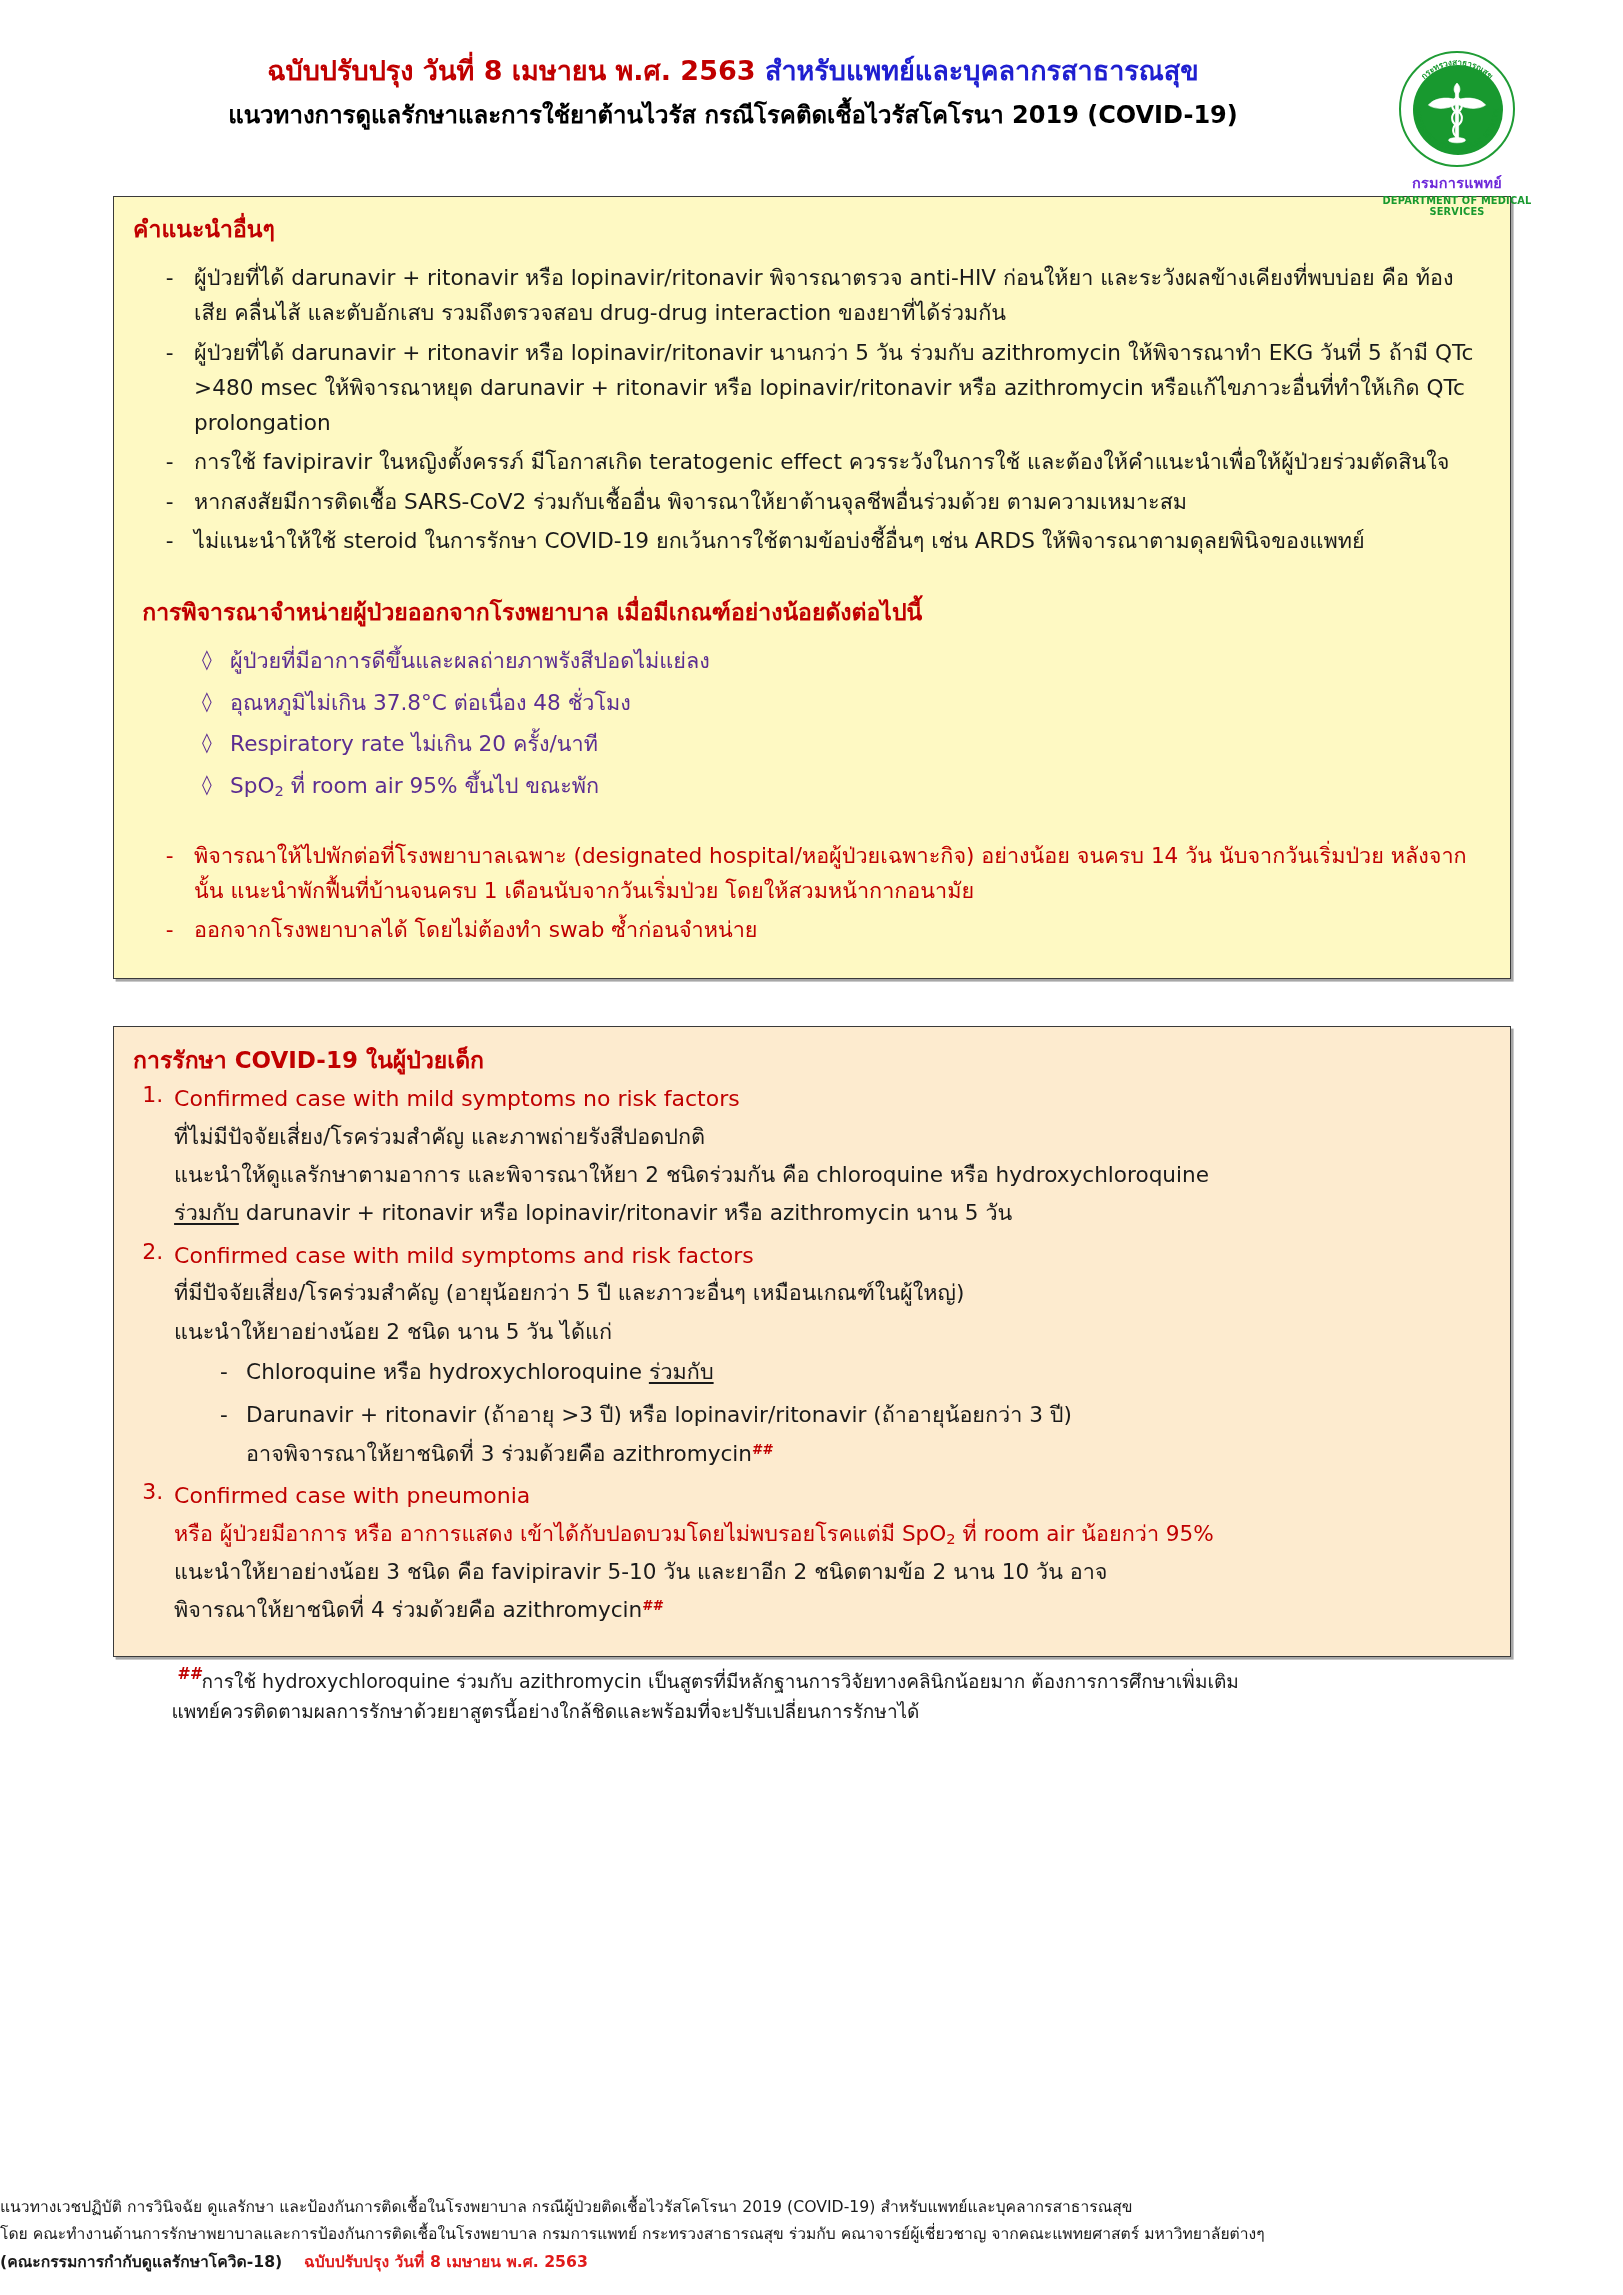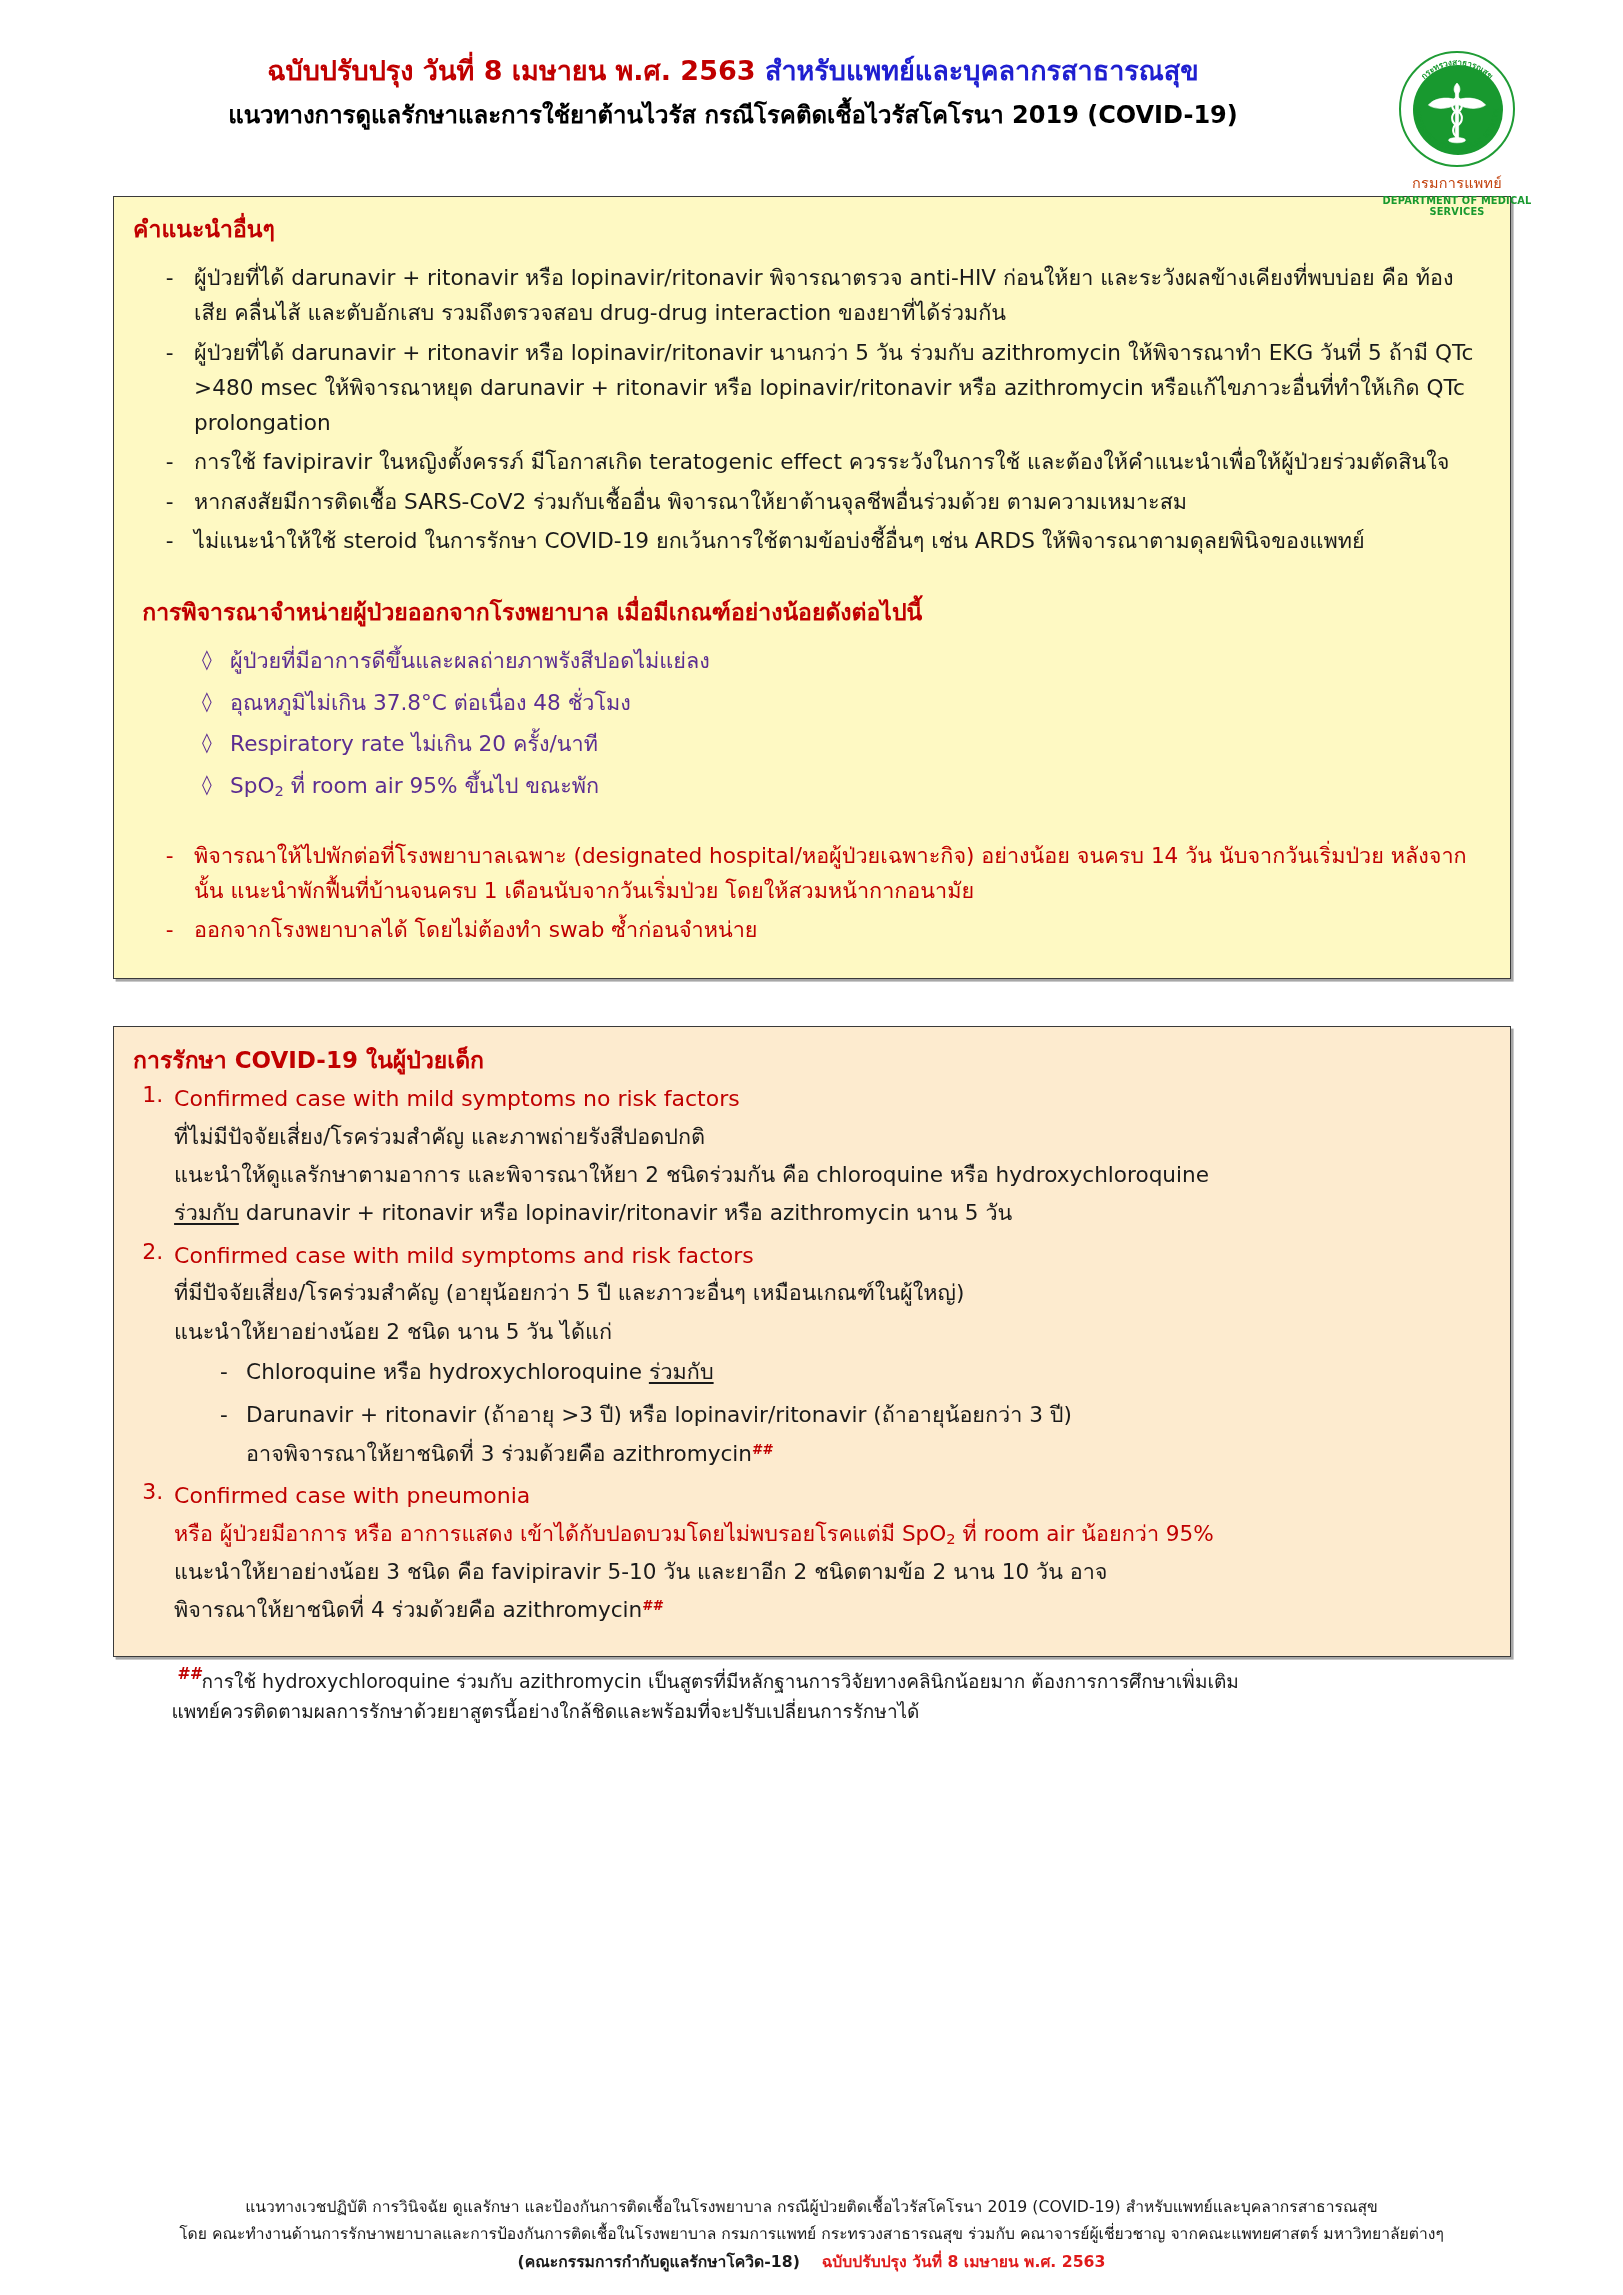--- a/index.html
+++ b/index.html
@@ -74,22 +74,22 @@
     border-radius: 50%;
   }
   .seal-caduceus {
     position: absolute;
     left: 50%; top: 50%;
     transform: translate(-50%,-50%);
     width: 65px; height: 73px;
   }
   .seal-label-th {
     font-size: 14.4px;
-    color: #c2410c;
-    font-weight: normal;
+    color: #6d28d9;
+    font-weight: bold;
     margin-top: 3.9px;
     letter-spacing: 0.3px;
   }
   .seal-label-en {
     font-size: 9.8px;
     color: #18992f;
     font-weight: bold;
     letter-spacing: 0.2px;
     margin-top: 0.7px;
   }
@@ -255,21 +255,20 @@
   }
   .fn-l1 { padding-left: 30px; }
   .fn-l2 { padding-left: 0px; }
 
   
   .footer {
     position: absolute;
     left: 0;
     right: 0;
     bottom: 19.6px;
-    text-align: center;
     line-height: 1.75;
   }
   .footer-line {
     font-size: 15.7px;
     color: #1a1a1a;
   }
   .footer-line.bold { font-weight: bold; }
   .footer-red { color: #e01b1b; font-weight: bold; }
 </style>
 </head>

